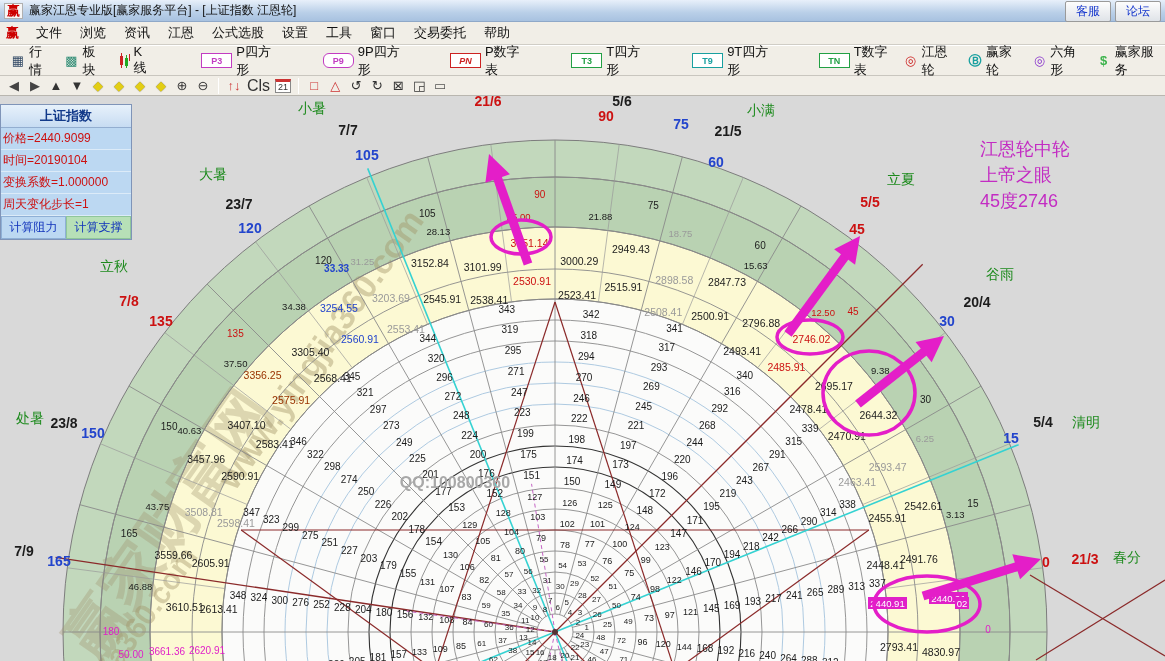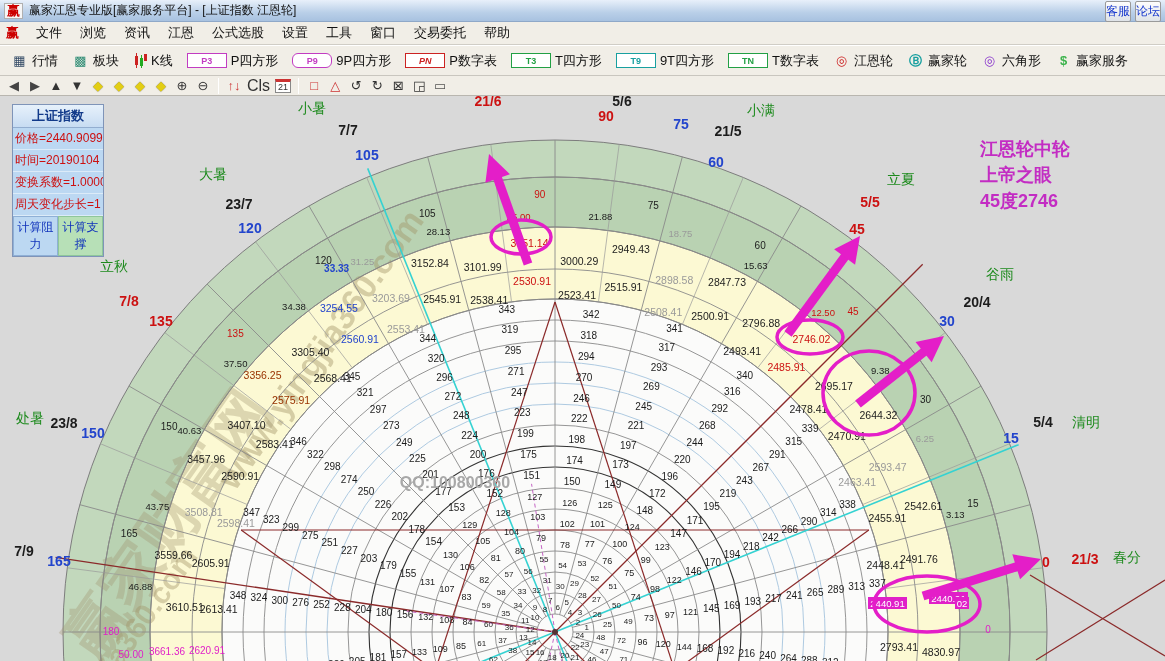--- a/index.html
+++ b/index.html
@@ -7,37 +7,37 @@
     font-family:"Liberation Sans","DejaVu Sans",sans-serif; background:#d9d9d9; }
 
   
   .titlebar { height:22px; background:linear-gradient(#e8f0fa,#b9cfe8 60%,#a8c2e0);
     border-bottom:1px solid #8fa8c8; display:flex; align-items:center; padding:0 4px;
     font-size:12px; color:#111; position:relative; }
   .titlebar .logo { color:#c00; font-weight:bold; font-size:13px; background:#f6f6f6;
     border:1px solid #b0b0b0; padding:0 2px; margin-right:6px; line-height:14px; }
   .tb-buttons { position:absolute; right:4px; top:1px; display:flex; gap:4px; }
   .tb-buttons .btn { font-size:12px; color:#1133cc; background:linear-gradient(#fdfdfd,#dfe3e8);
-    border:1px solid #9a9a9a; border-radius:2px; padding:1px 0; cursor:pointer; }
+    border:1px solid #9a9a9a; border-radius:2px; padding:1px 10px; cursor:pointer; }
 
   
   .menubar { height:23px; background:#f1eee7; display:flex; align-items:center;
     font-size:13px; color:#111; border-bottom:1px solid #d0cdc6; }
   .menubar .logo2 { color:#c00; font-weight:bold; margin:0 8px 0 6px; }
   .menubar .mitem { padding:2px 9px; cursor:pointer; }
 
   
   .toolbar1 { height:31px; background:#f1eee7; border-top:1px solid #fff;
     border-bottom:1px solid #c9c6bf; display:flex; align-items:center; padding-left:4px; }
   .titem { display:flex; align-items:center; gap:4px; font-size:13px; color:#111;
     padding:3px 7px; cursor:pointer; }
   .ticon { display:inline-flex; align-items:center; justify-content:center;
     width:17px; height:16px; font-size:13px; font-weight:bold; }
   .ticon.boxed { font-size:9px; width:40px; height:15px; border-width:1px; border-style:solid;
-    background:#fff; }
+    background:#fff;margin-left:36px; }
   .icon-candle { width:14px; height:15px;
     background:
       linear-gradient(#cc2222,#cc2222) 2px 3px / 3px 9px no-repeat,
       linear-gradient(#cc2222,#cc2222) 3px 0px / 1px 15px no-repeat,
       linear-gradient(#22aa22,#22aa22) 7px 5px / 3px 8px no-repeat,
       linear-gradient(#22aa22,#22aa22) 8px 2px / 1px 13px no-repeat,
       linear-gradient(#cc2222,#cc2222) 11px 1px / 3px 7px no-repeat; }
 
   
   .toolbar2 { height:20px; background:#f1eee7; border-bottom:1px solid #b9b6af;
@@ -48,34 +48,34 @@
   .diamond { color:#e3ce14; text-shadow:0 0 1px #555; }
   .cal { font-size:9px; border:1px solid #888; background:#fff; padding:0 2px;
     border-top:3px solid #c33; line-height:10px; color:#333; }
 
   
   #workarea { position:relative; width:1165px; height:565px; background:#d9d9d9; }
   #wheel { position:absolute; left:0; top:0; }
   svg text { font-family:"Liberation Sans","DejaVu Sans",sans-serif; }
 
   
-  .panel { position:absolute; left:12px; top:8px; width:92px; z-index:5;
+  .panel { position:absolute; left:0; top:8px; width:132px; z-index:5;
     border:1px solid #7f94b8; background:#bcd8f2; font-size:12px; }
   .panel .hdr { background:linear-gradient(#e7f1fb,#c7dcf2); color:#123a8a; font-weight:bold;
     text-align:center; font-size:13px; padding:2px 0; border-bottom:1px solid #93aed0; }
   .panel .row { color:#cc1111; padding:2px 2px; border-bottom:1px solid #dcebf8;
     white-space:nowrap; overflow:hidden; font-size:12px; }
   .panel .btnrow { display:flex; }
   .panel .pbtn { flex:1; text-align:center; color:#1133bb; padding:2px 0;
     border:1px solid #8fb0d6; cursor:pointer; background:#bcd8f2; font-size:12px; }
   .panel .pbtn.green { background:#b7e0b7; border-color:#8fc69b; }
 
   
   .annotation { position:absolute; left:980px; top:40px; z-index:6;
-    font-size:18px; font-weight:bold; color:#c32cc3; line-height:26px; white-space:nowrap; }
+    font-size:18px; font-weight:normal; color:#c32cc3; line-height:26px; white-space:nowrap; }
 </style>
 </head>
 <body>
 
 <div class="titlebar">
   <span class="logo">赢</span>
   <span>赢家江恩专业版[赢家服务平台] - [上证指数 江恩轮]</span>
   <span class="tb-buttons">
       <span class="btn">客服</span>
       <span class="btn">论坛</span>

